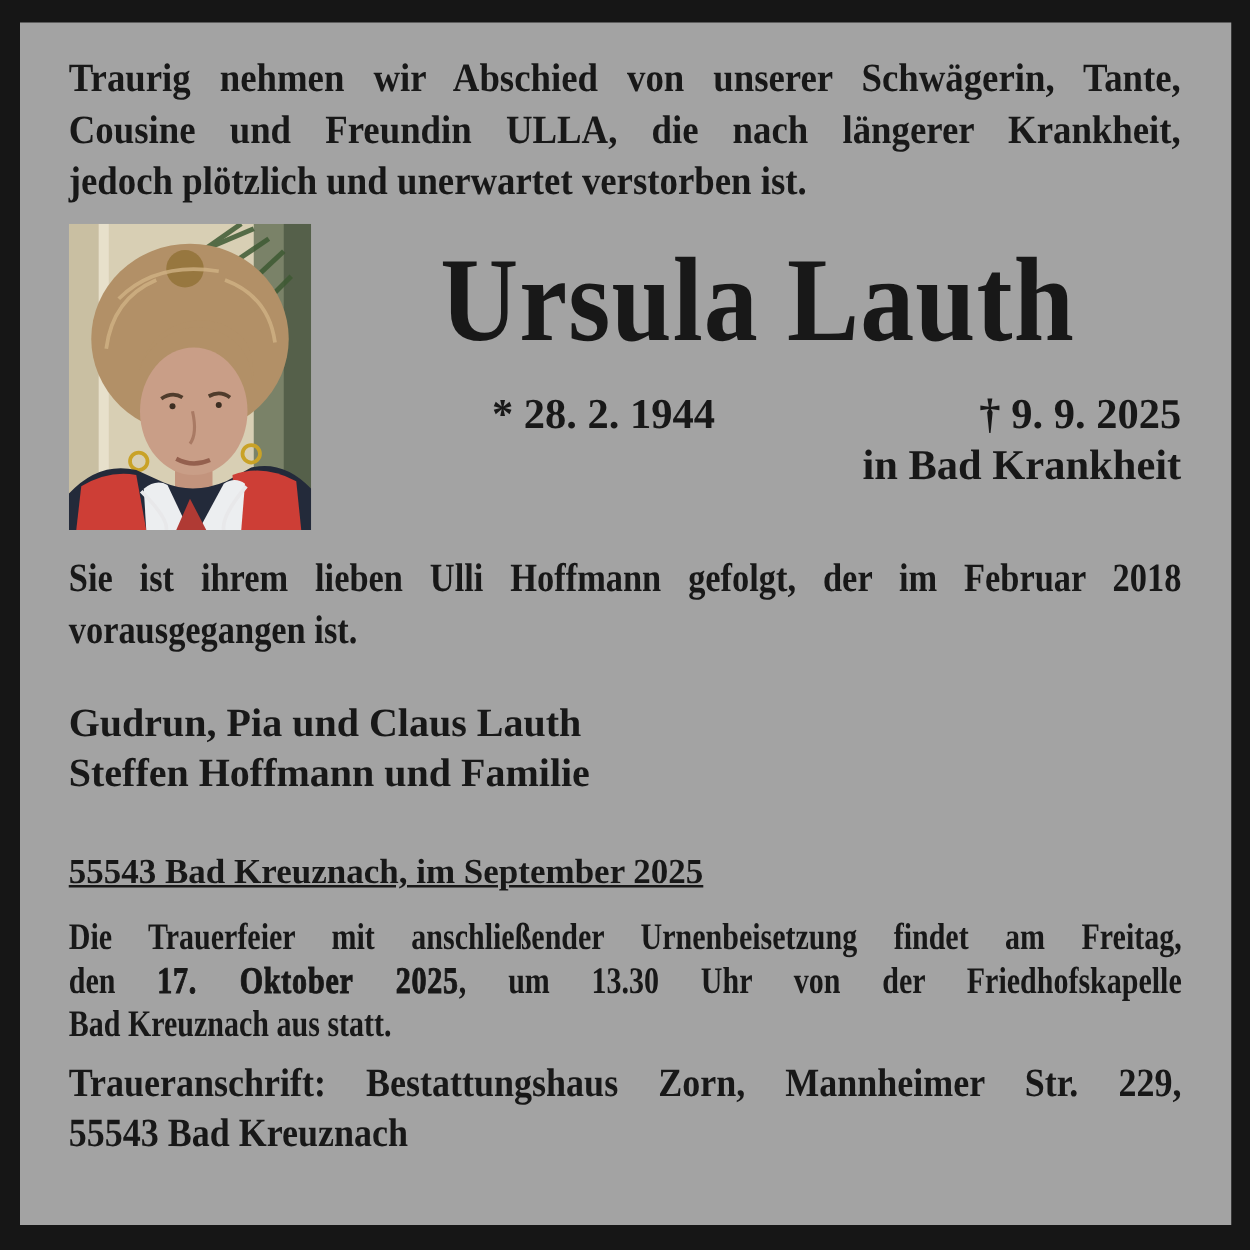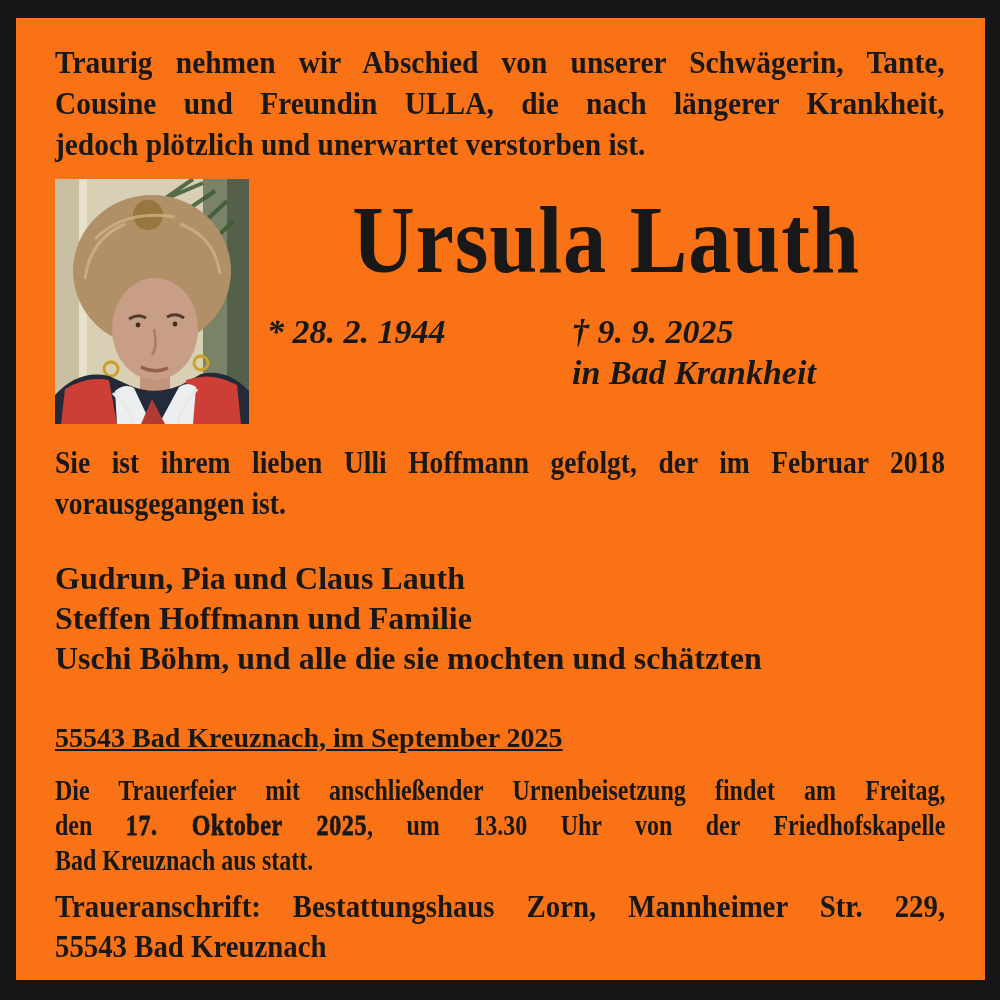--- a/index.html
+++ b/index.html
@@ -10,21 +10,21 @@
     font-family: "Liberation Serif", "DejaVu Serif", serif;
     font-weight: 700;
     color: #181818;
     overflow: hidden;
   }
   .frame { position: absolute; inset: 0; }
   .paper {
     position: absolute;
     left: 16px; top: 18px;
     width: 969px; height: 962px;
-    background: #f97316;
+    background: #a3a3a3;
     box-sizing: border-box;
     overflow: hidden;
   }
   .content { padding: 24px 40px 0 39px; }
 
   .para .line { white-space: nowrap; }
   .just .line { text-align: justify; text-align-last: justify; }
   .just .line:last-child { text-align-last: left; }
 
   
@@ -47,21 +47,21 @@
   .name {
     margin-top: 14px;
     font-size: 96px;
     line-height: 94px;
     text-align: center;
     transform: scaleX(0.9);
     white-space: nowrap;
     letter-spacing: 1px;
   }
   .dates-row { margin-top: 24px; display: flex; font-size: 34px; }
-  .date-col { text-align: left; font-style: italic; }
+  .date-col { text-align: right; }
   .date-col.birth { width: 45%; }
   .date-col.death { width: 55%; }
   .date-line  { line-height: 42px; white-space: nowrap; }
   .place-line { line-height: 40px; white-space: nowrap; }
 
   .follow { margin-top: 18px; font-size: 32px; }
   .follow .line { line-height: 41px; }
 
   .mourners { margin-top: 34px; font-size: 32px; }
   .mourners .line { line-height: 40px; text-align: left; }
@@ -144,21 +144,20 @@
       </div>
 
       <div class="para follow just cond86">
           <div class="line"><span>Sie ist ihrem lieben Ulli Hoffmann gefolgt, der im Februar 2018</span></div>
           <div class="line"><span>vorausgegangen ist.</span></div>
         </div>
 
       <div class="para mourners">
           <div class="line"><span>Gudrun, Pia und Claus Lauth</span></div>
           <div class="line"><span>Steffen Hoffmann und Familie</span></div>
-          <div class="line"><span>Uschi Böhm, und alle die sie mochten und schätzten</span></div>
         </div>
 
       <div class="city-date">55543 Bad Kreuznach, im September 2025</div>
 
       <div class="para funeral just cond80">
           <div class="line"><span>Die Trauerfeier mit anschließender Urnenbeisetzung findet am Freitag,</span></div>
           <div class="line"><span>den </span><span class="b">17. Oktober 2025</span><span>, um 13.30 Uhr von der Friedhofskapelle</span></div>
           <div class="line"><span>Bad Kreuznach aus statt.</span></div>
         </div>
 

